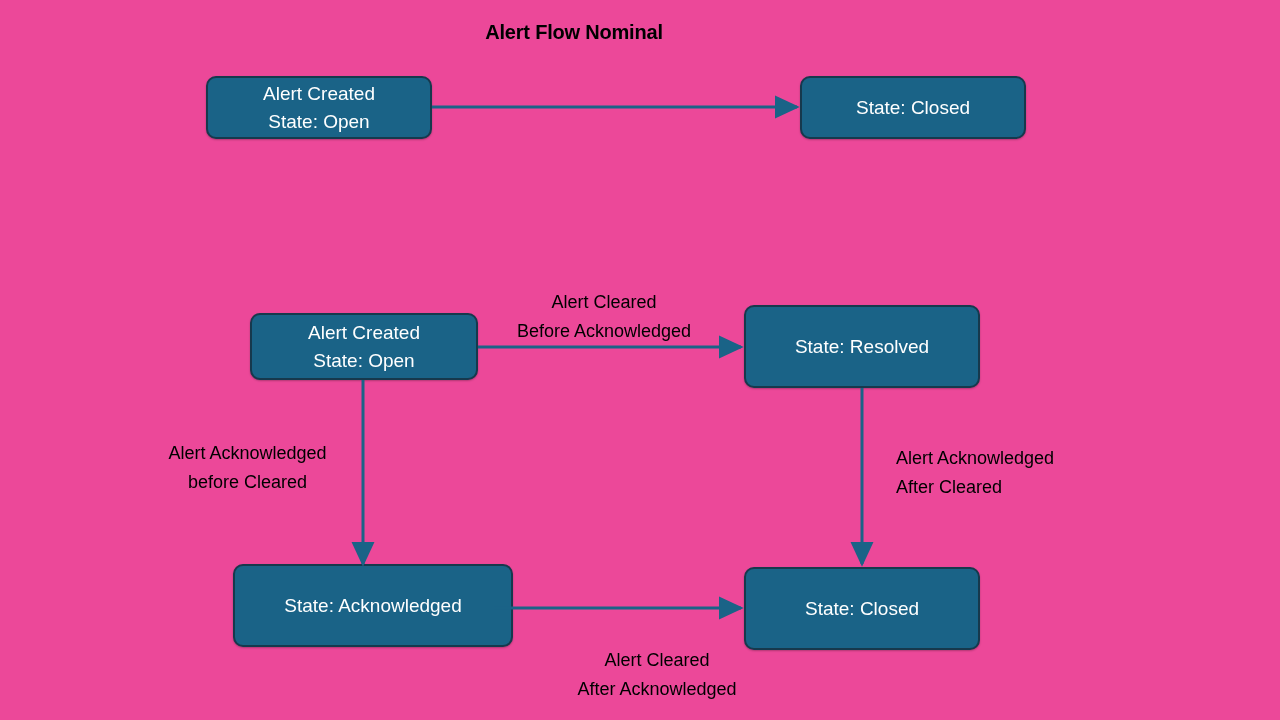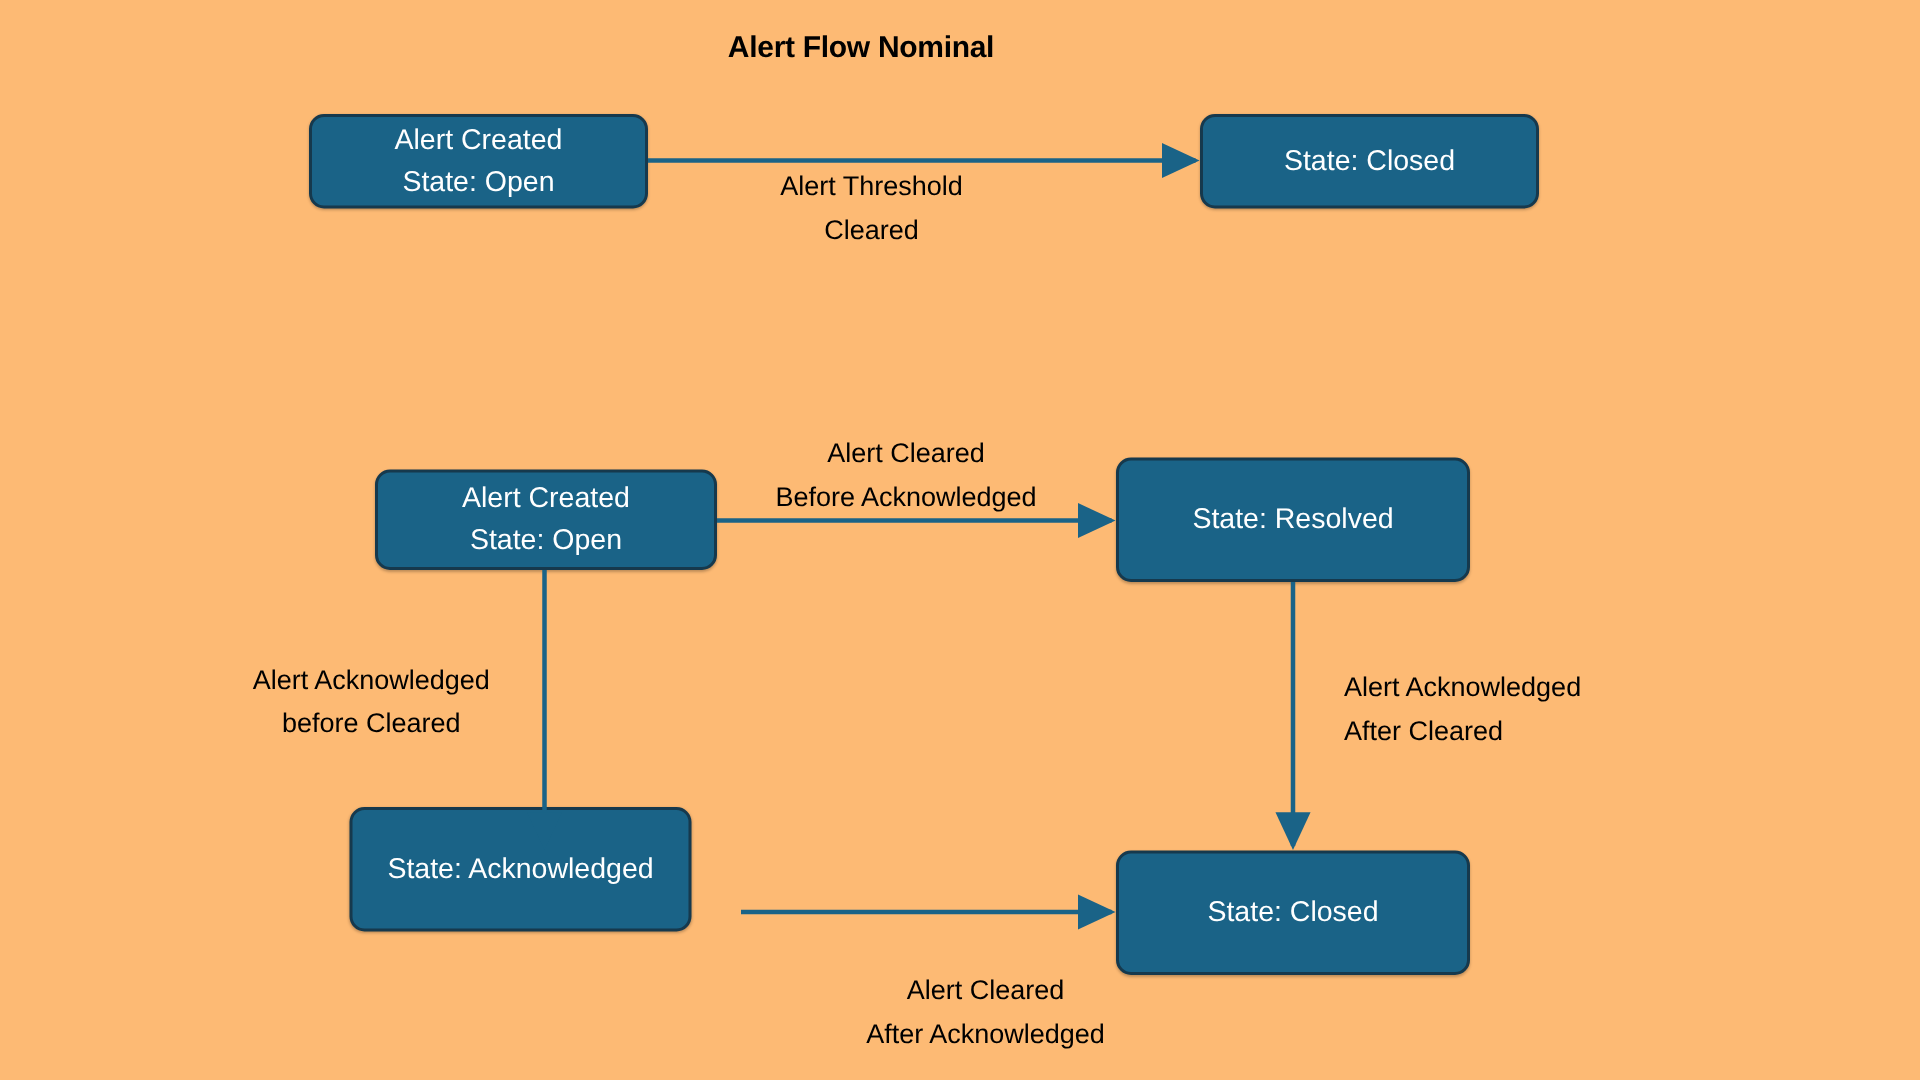--- a/index.html
+++ b/index.html
@@ -4,21 +4,21 @@
 <style>
   html, body {
     margin: 0;
     padding: 0;
     background: #ffffff;
   }
   #canvas {
     position: relative;
     width: 1280px;
     height: 720px;
-    background: #fdba74;
+    background: #ec4899;
     overflow: hidden;
     font-family: "Liberation Sans", sans-serif;
   }
   .section-title {
     position: absolute;
     text-align: center;
     font-weight: bold;
     color: #000000;
     font-size: 20px;
     line-height: 32px;
@@ -64,30 +64,28 @@
 
 <div id="canvas">
 
   <div class="section-title" style="left:374px; top:16px; width:400px;">Alert Flow Nominal</div>
 
   <div class="node" style="left:206px; top:76px; width:226px; height:63px;">Alert Created
 State: Open</div>
 
   <div class="node" style="left:800px; top:76px; width:226px; height:63px;">State: Closed</div>
 
-  <div class="edge-label center" style="left:441px; top:110px; width:280px;">Alert Threshold
-Cleared</div>
 
 
   <div class="node" style="left:250px; top:313px; width:228px; height:67px;">Alert Created
 State: Open</div>
 
   <div class="node" style="left:744px; top:305px; width:236px; height:83px;">State: Resolved</div>
 
-  <div class="node" style="left:233px; top:538px; width:228px; height:83px;">State: Acknowledged</div>
+  <div class="node" style="left:233px; top:564px; width:280px; height:83px;">State: Acknowledged</div>
 
   <div class="node" style="left:744px; top:567px; width:236px; height:83px;">State: Closed</div>
 
   <div class="edge-label center" style="left:464px; top:288px; width:280px;">Alert Cleared
 Before Acknowledged</div>
 
   <div class="edge-label center" style="left:125px; top:439px; width:245px;">Alert Acknowledged
 before Cleared</div>
 
   <div class="edge-label left" style="left:896px; top:444px; width:260px;">Alert Acknowledged

